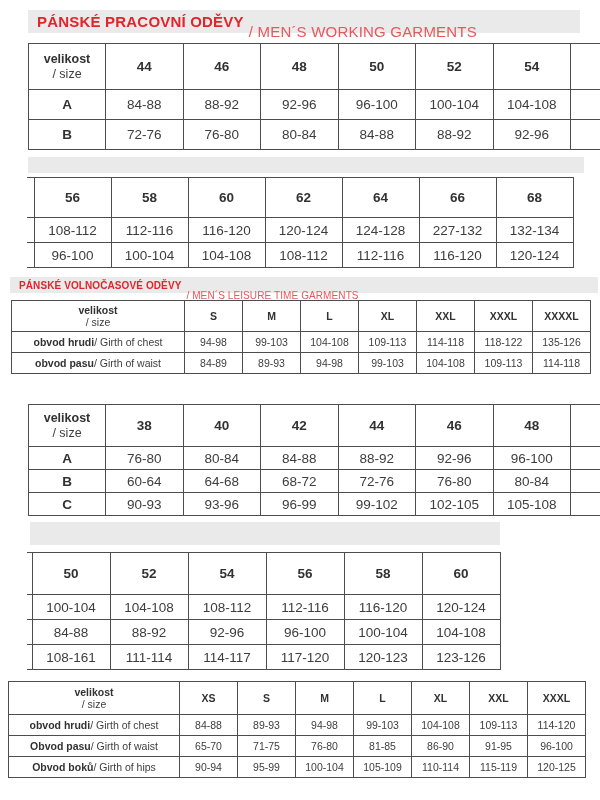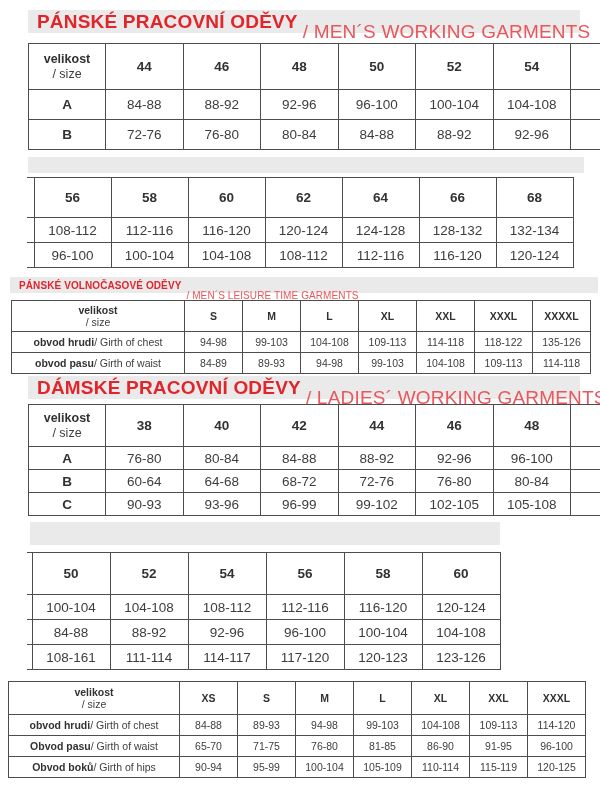--- a/index.html
+++ b/index.html
@@ -7,21 +7,21 @@
     position:relative; width:600px; height:800px; background:#ffffff;
     font-family:"Liberation Sans", sans-serif; color:#3d3d3d; overflow:hidden;
   }
   
   .bar {
     position:absolute; background:#eaeaea; display:flex; align-items:center;
     box-sizing:border-box; padding-left:9px; white-space:nowrap;
   }
   .title-cz { color:#e2242b; font-weight:bold; }
   .title-en { color:#e8575c; margin-left:5px; font-weight:normal;margin-top:20px; }
-  .bar.main { font-size:19px; letter-spacing:0.2px; }
+  .bar.main { font-size:15px; letter-spacing:0.2px; }
   .bar.sub  { font-size:10px;  letter-spacing:0.1px; }
   .band { position:absolute; background:#eaeaea; }
 
   
   table.tbl {
     position:absolute; border-collapse:collapse; table-layout:fixed;
     color:#3d3d3d; box-sizing:border-box;border-radius:19px;
   }
   .tbl td {
     border:1px solid #4d4d4d; text-align:center; vertical-align:middle;
@@ -125,21 +125,21 @@
       <td class="sz">66</td>
       <td class="sz">68</td>
     </tr>
     <tr style="height:25px">
       <td class="cut-l"></td>
       <td>108-112</td>
       <td>112-116</td>
       <td>116-120</td>
       <td>120-124</td>
       <td>124-128</td>
-      <td>128-132</td>
+      <td>227-132</td>
       <td>132-134</td>
     </tr>
     <tr style="height:25px">
       <td class="cut-l"></td>
       <td>96-100</td>
       <td>100-104</td>
       <td>104-108</td>
       <td>108-112</td>
       <td>112-116</td>
       <td>116-120</td>
@@ -198,24 +198,20 @@
       <td>89-93</td>
       <td>94-98</td>
       <td>99-103</td>
       <td>104-108</td>
       <td>109-113</td>
       <td>114-118</td>
     </tr>
   </tbody>
     </table>
 
-  <div class="bar main" style="left:28px;top:376px;width:552px;height:23px;">
-    <span class="title-cz">DÁMSKÉ PRACOVNÍ ODĚVY</span>
-    <span class="title-en">/ LADIES´ WORKING GARMENTS</span>
-  </div>
 
   <table class="tbl big" style="left:28px;top:404px;width:572px;">
     <colgroup>
       <col style="width:77px">
         <col style="width:77.5px">
         <col style="width:77.5px">
         <col style="width:77.5px">
       <col style="width:77.5px">
         <col style="width:77.5px">
         <col style="width:77.5px">

